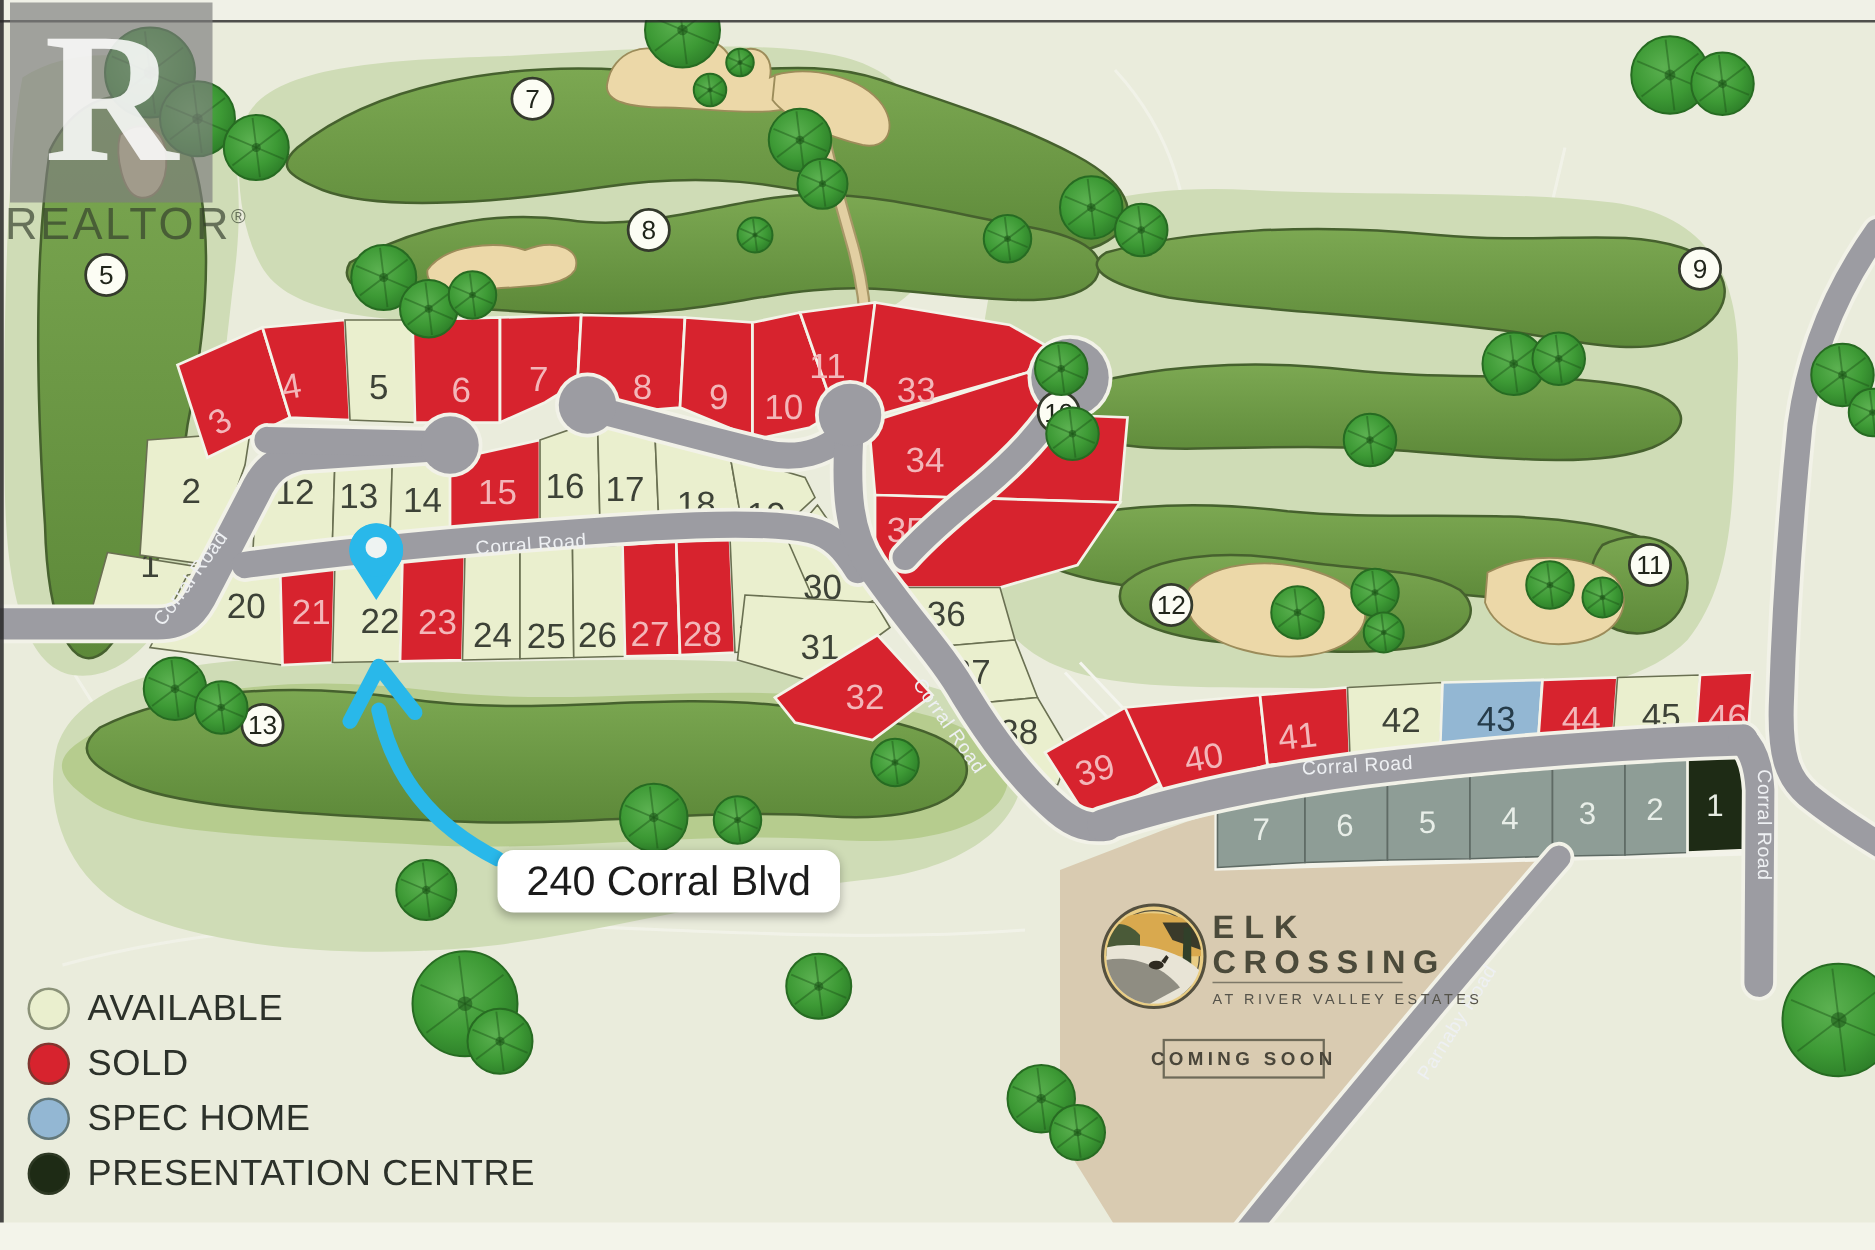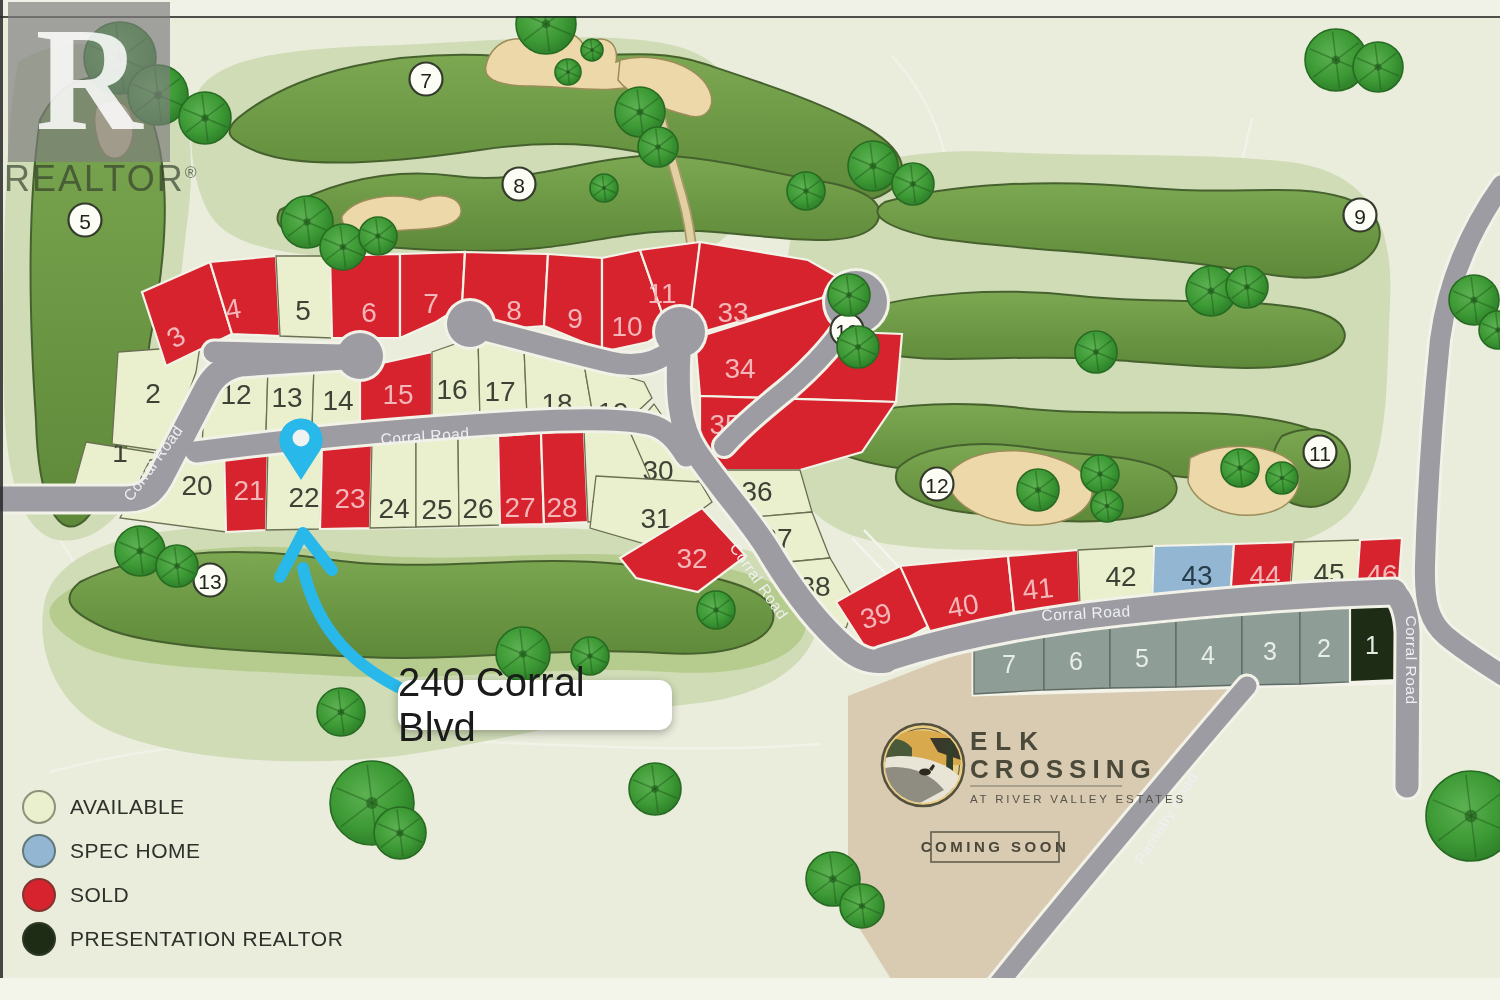--- a/index.html
+++ b/index.html
@@ -5,27 +5,27 @@
   html,body{margin:0;padding:0;}
   body{width:1500px;height:1000px;position:relative;overflow:hidden;
        font-family:"Liberation Sans",sans-serif;background:#eaecdc;}
   #stage{position:absolute;inset:0;}
   svg text{font-family:"Liberation Sans",sans-serif;}
   .overlay{position:absolute;}
   
   .addr-box{left:398px;top:680px;width:274px;height:50px;background:#ffffff;
     border-radius:13px;box-shadow:0 3px 8px rgba(0,0,0,.28);
     display:flex;align-items:center;justify-content:center;}
-  .addr-box span{font-size:40px;color:#1b1b1b;}
+  .addr-box span{font-size:33px;color:#1b1b1b;}
   
   .legend{left:22px;top:790px;}
   .legend-row{display:flex;align-items:center;margin-bottom:10px;height:34px;}
   .legend-swatch{width:34px;height:34px;border-radius:50%;margin-right:14px;
     box-sizing:border-box;border:2px solid rgba(60,70,50,.55);flex:0 0 34px;}
-  .legend-label{font-size:21px;color:#2c312a;letter-spacing:.5px;white-space:nowrap;}
+  .legend-label{font-size:29px;color:#2c312a;letter-spacing:.5px;white-space:nowrap;}
   
   .wm-box{left:8px;top:2px;width:162px;height:160px;background:rgba(126,126,126,.68);
     display:flex;align-items:center;justify-content:center;}
   .wm-r{font-family:"Liberation Serif",serif;font-weight:bold;font-size:148px;
     color:rgba(255,255,255,.85);line-height:1;margin-top:-6px;}
   .wm-text{left:4px;top:158px;font-size:36px;font-weight:normal;letter-spacing:2px;
     color:rgba(52,62,44,.68);white-space:nowrap;}
   .wm-text sup{font-size:16px;}
   
   .border-top{left:0;top:16px;width:1500px;height:2px;background:rgba(40,40,40,.8);}
@@ -862,27 +862,27 @@
   <div class="overlay addr-box">
     <span>240 Corral Blvd</span>
   </div>
 
   <div class="overlay legend" id="legend">
       <div class="legend-row">
         <div class="legend-swatch" style="background: rgb(234, 239, 206);"></div>
         <span class="legend-label">AVAILABLE</span>
       </div>
       <div class="legend-row">
+        <div class="legend-swatch" style="background: rgb(215, 35, 46);"></div>
+        <span class="legend-label">SOLD</span>
+      </div>
+      <div class="legend-row">
         <div class="legend-swatch" style="background: rgb(147, 183, 211);"></div>
         <span class="legend-label">SPEC HOME</span>
       </div>
       <div class="legend-row">
-        <div class="legend-swatch" style="background: rgb(215, 35, 46);"></div>
-        <span class="legend-label">SOLD</span>
-      </div>
-      <div class="legend-row">
         <div class="legend-swatch" style="background: rgb(30, 43, 21);"></div>
-        <span class="legend-label">PRESENTATION REALTOR</span>
+        <span class="legend-label">PRESENTATION CENTRE</span>
       </div>
     </div>
 
   <div class="overlay band-bottom"></div>
 </div>
 
 </body></html>

